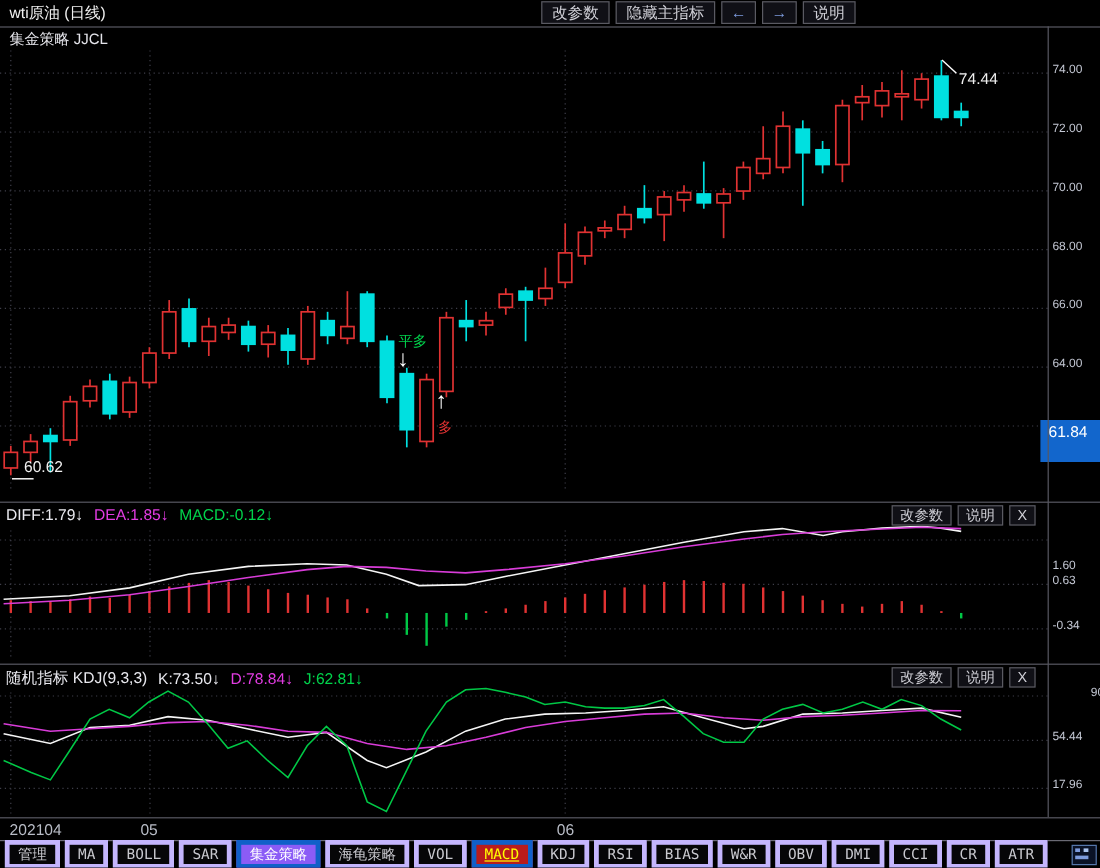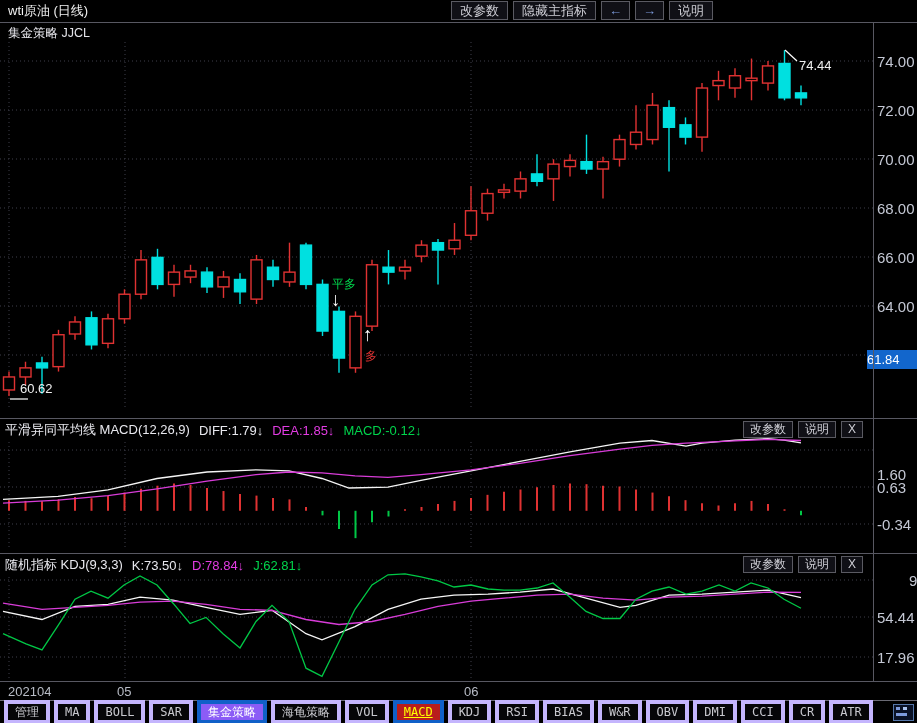--- a/index.html
+++ b/index.html
@@ -14,23 +14,23 @@
        line-height:17px;padding:0 8px;cursor:default;white-space:nowrap;}
   .btn.arrow{color:#7d9bdc;font-weight:bold;padding:0 7px;}
   .sep{height:1px;width:917px;background:#585862;}
   
   .panel-header{display:flex;align-items:center;gap:9px;font-size:13px;white-space:nowrap;}
   .hdr-white{color:#e8e8ee;} .hdr-mag{color:#e23ce2;} .hdr-grn{color:#00d44c;}
   .panel-btns{position:absolute;display:flex;gap:5px;}
   .pbtn{border:1px solid #5a5a62;background:#101016;color:#cfcfd6;font-size:12px;
         line-height:15px;padding:0 6px;}
   
-  .axis-label{position:absolute;left:877px;font-size:15px;color:#c4c8d4;}
-  #price-badge{left:867px;top:350px;width:46px;height:19px;background:#1266cc;color:#fff;
-               font-size:13px;text-align:left;padding-right:4px;line-height:19px;}
+  .axis-label{position:absolute;left:877px;font-size:10px;color:#c4c8d4;}
+  #price-badge{left:867px;top:350px;width:46px;height:35px;background:#1266cc;color:#fff;
+               font-size:13px;text-align:center;padding-right:4px;line-height:19px;}
   .x-label{position:absolute;top:684px;font-size:13px;color:#b8bcc6;}
   
   .anno{position:absolute;font-size:13px;}
   #high-label{left:799px;top:58px;color:#f0f0f0;}
   #low-label{left:20px;top:381px;color:#f0f0f0;}
   #close-long-label{left:332px;top:276px;color:#00d44c;font-size:12px;}
   #open-long-label{left:365px;top:348px;color:#e03232;font-size:12px;}
   .arrow-glyph{color:#fff;font-size:19px;line-height:19px;font-weight:bold;}
   #down-arrow{left:331px;top:290px;} #up-arrow{left:363px;top:325px;}
   
@@ -247,21 +247,20 @@
 <div class="anno" id="low-label">60.62</div>
 <div class="anno" id="close-long-label">平多</div>
 <div class="anno arrow-glyph" id="down-arrow">↓</div>
 <div class="anno arrow-glyph" id="up-arrow">↑</div>
 <div class="anno" id="open-long-label">多</div>
 
 <div class="abs" id="price-badge">61.84</div>
 
 <div class="abs sep" style="top:418px"></div>
 <div class="abs panel-header" style="left:5px;top:421px">
-  <span class="hdr-white">平滑异同平均线 MACD(12,26,9)</span>
   <span class="hdr-white">DIFF:1.79↓</span>
   <span class="hdr-mag">DEA:1.85↓</span>
   <span class="hdr-grn">MACD:-0.12↓</span>
 </div>
 <div class="panel-btns" style="right:54px;top:421px">
   <span class="pbtn">改参数</span>
   <span class="pbtn">说明</span>
   <span class="pbtn">X</span>
 </div>
 

